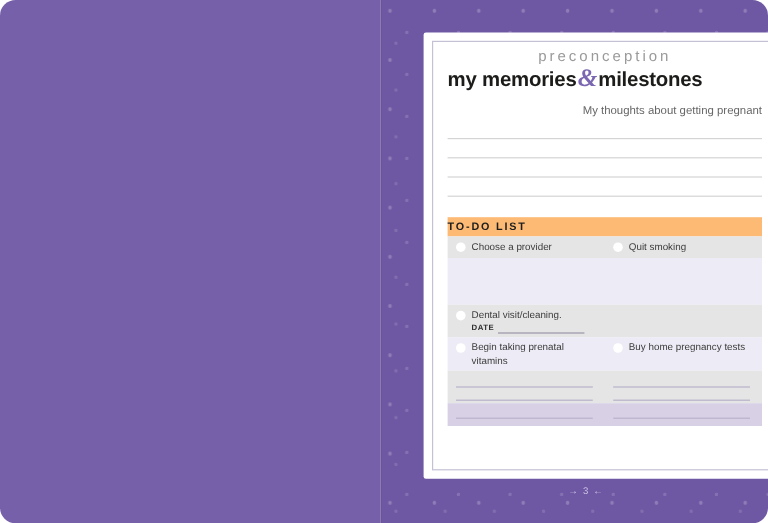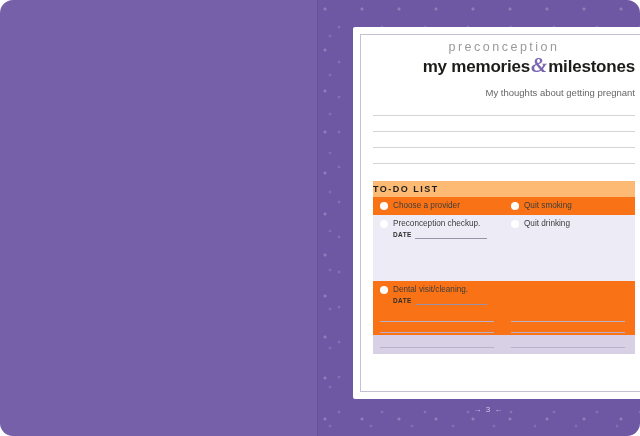--- a/index.html
+++ b/index.html
@@ -31,21 +31,21 @@
   .paper-inner {
     position:absolute; left:7px; top:7px; right:7px; bottom:7px;
     border:1px solid #c6c0d4;
     padding:0 12px;
   }
   .eyebrow {
     margin-top:5px; text-align:center; font-size:12.5px; height:14px; line-height:14px;
     color:#9a9a9a; letter-spacing:2.5px;
   }
   .title {
-    text-align:right; font-size:17px; height:23px; line-height:23px;
+    text-align:left; font-size:17px; height:23px; line-height:23px;
     font-weight:bold; color:#1c1c1a; letter-spacing:-0.2px;
   }
   .title .amp {
     font-family:"Liberation Serif", serif; font-style:italic; font-weight:bold;
     font-size:21px; color:#7a66b1; padding:0 1px;
   }
   .prompt-row {
     margin-top:10px; height:13px; display:flex; align-items:flex-end;
     font-size:9.5px; color:#666666;flex-direction:column;
   }
@@ -57,21 +57,21 @@
   .todo-header {
     height:16px; line-height:16px; text-align:left; background:#fdba74;
     font-size:9px; font-weight:bold; letter-spacing:1.5px; color:#1e1e1e;
   }
   .todo-row { display:flex; }
   .todo-cell { width:50%; padding:4px 6px 3px 7px; display:flex; align-items:flex-start; }
   .chk {
     flex:0 0 8px; width:8px; height:8px; border-radius:50%; background:#ffffff; margin:1px 5px 0 0;
   }
   .cell-text { flex:1; font-size:8.2px; line-height:1.3; color:#3c3c3c; }
-  .shade-m { background:#f97316; }
+  .shade-m { background:#e5e5e5; }
   .shade-l { background:#edebf5; }
   .shade-d { background:#d8d1e6; }
   .h18 { min-height:18px; } .h25 { min-height:25px; } .h16 { min-height:16px; }
   .h39 { min-height:39px; } .h26 { min-height:26px; }
   .date-row { display:flex; align-items:flex-end; margin-top:1px; }
   .date-label { font-size:6.5px; font-weight:bold; letter-spacing:0.4px; color:#2e2e2e; }
   .date-underline { flex:0 0 72px; border-bottom:1px solid #9a93a8; height:6px; margin-left:3px; }
   .note { font-family:"Liberation Serif", serif; font-style:italic; font-size:7.6px; color:#555555; line-height:1.3; }
   .blank-row { display:flex; }
   .blank-cell { width:50%; padding:0 10px 0 7px; }
@@ -114,54 +114,48 @@
             <div class="todo-cell">
               <span class="chk"></span>
               <div class="cell-text">Choose a provider</div>
             </div>
             <div class="todo-cell">
               <span class="chk"></span>
               <div class="cell-text">Quit smoking</div>
             </div>
           </div>
 
-          <div class="todo-row shade-l h25">
-            <div class="todo-cell">
-              <span class="chk"></span>
-              <div class="cell-text">
-                <span>Preconception checkup.</span>
-                <div class="date-row">
-                  <span class="date-label">DATE</span>
-                  <span class="date-underline"></span>
-                </div>
-              </div>
-            </div>
-            <div class="todo-cell">
-              <span class="chk"></span>
-              <div class="cell-text">Quit drinking</div>
-            </div>
-          </div>
 
 
           <div class="todo-row shade-l h39">
           </div>
 
           <div class="todo-row shade-m h26">
             <div class="todo-cell">
               <span class="chk"></span>
               <div class="cell-text">
                 <span>Dental visit/cleaning.</span>
                 <div class="date-row">
                   <span class="date-label">DATE</span>
                   <span class="date-underline"></span>
                 </div>
               </div>
             </div>
           </div>
 
+          <div class="todo-row shade-l h18">
+            <div class="todo-cell">
+              <span class="chk"></span>
+              <div class="cell-text">Begin taking prenatal vitamins</div>
+            </div>
+            <div class="todo-cell">
+              <span class="chk"></span>
+              <div class="cell-text">Buy home pregnancy tests</div>
+            </div>
+          </div>
 
           <div class="blank-row shade-m">
             <div class="blank-cell blank-tall">
               <div class="write-line"></div>
               <div class="write-line"></div>
             </div>
             <div class="blank-cell blank-tall">
               <div class="write-line"></div>
               <div class="write-line"></div>
             </div>

